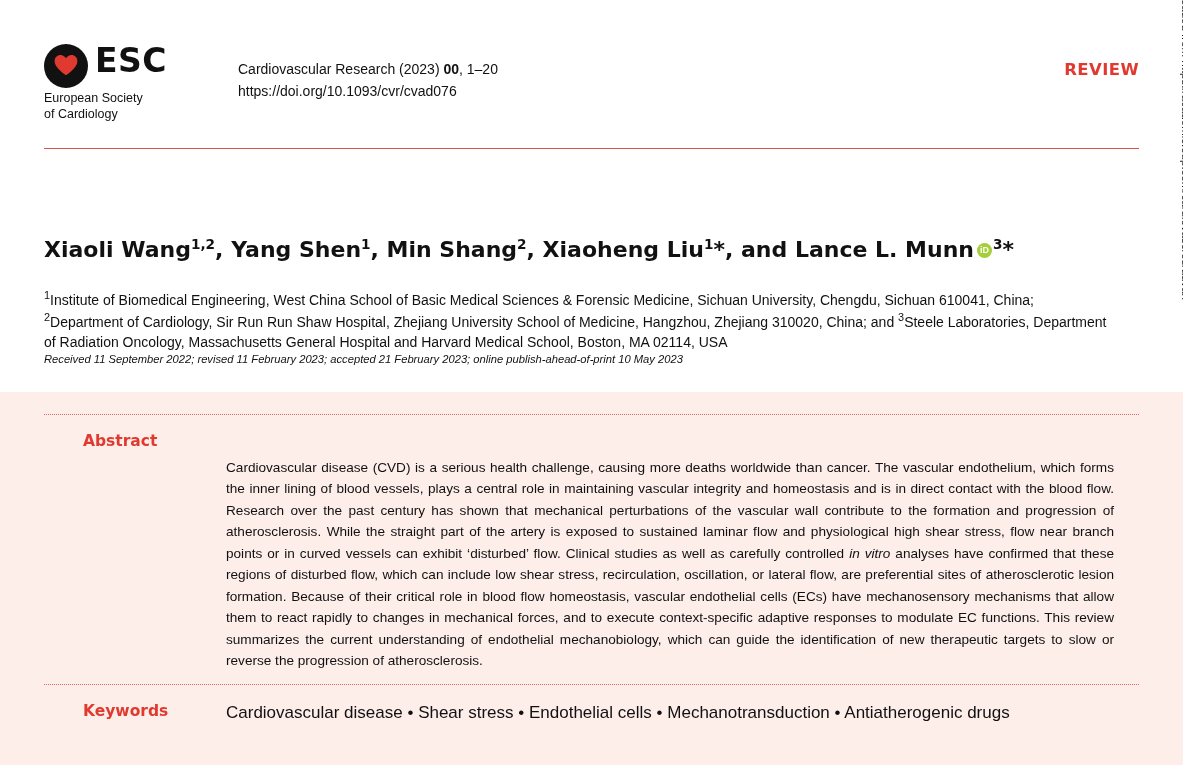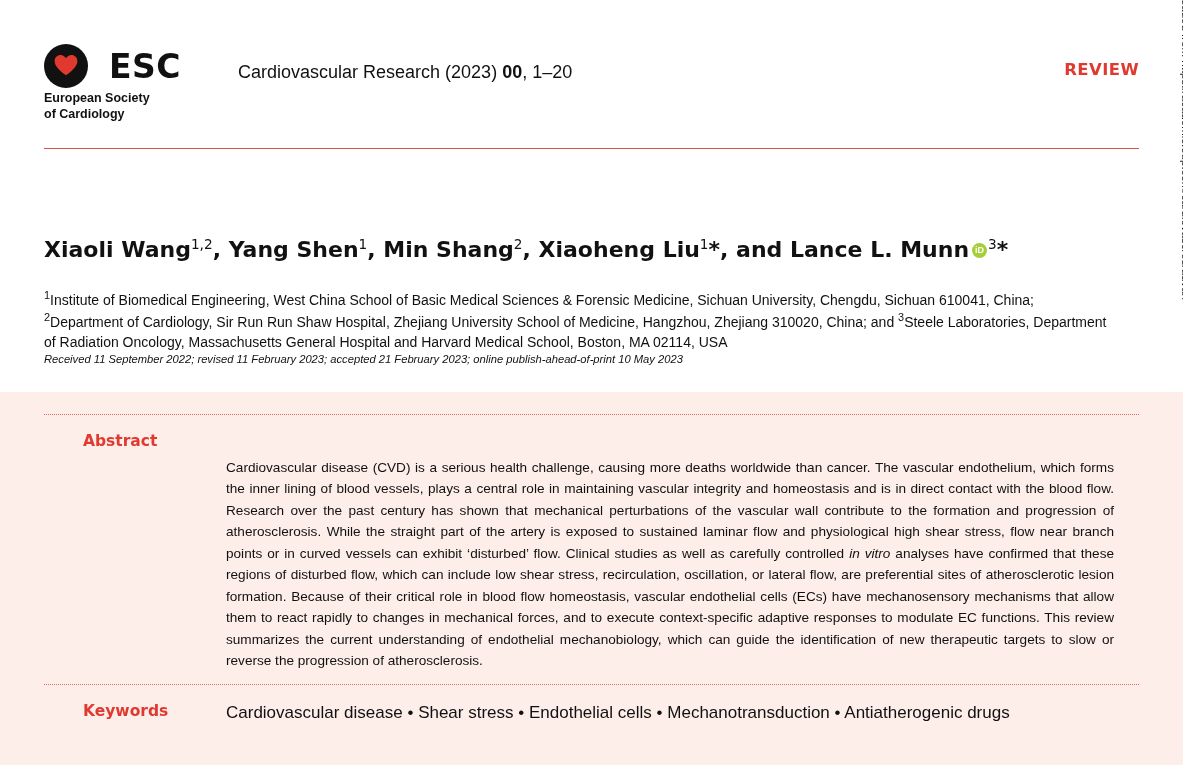--- a/index.html
+++ b/index.html
@@ -33,22 +33,21 @@
     height: 84px;
   }
   .logo-block {
     position: absolute;
     left: 0;
     top: 0;
     width: 180px;
   }
   .logo-top {
     display: flex;
-    align-items: center;
-    gap: 21px;
+    gap: 7px;
   }
   .heart-badge {
     width: 44px;
     height: 44px;
     border-radius: 50%;
     background: #111;
     position: relative;
     flex: none;
   }
   .heart-badge .heart {
@@ -66,29 +65,28 @@
     letter-spacing: 0.5px;
     line-height: 1;
     color: #111;
   }
   .esc-sub {
     margin-top: 3px;
     font-family: "Liberation Sans", sans-serif;
     font-size: 12.5px;
     line-height: 1.25;
     color: #111;
-    font-weight: bold;
   }
 
   .cite-block {
     position: absolute;
     left: 194px;
     top: 15px;
     font-family: "Liberation Sans", sans-serif;
-    font-size: 18px;
+    font-size: 14px;
     line-height: 1.55;
     color: #111;
   }
   .cite-block b { font-weight: bold; }
 
   .review-tag {
     position: absolute;
     right: 0;
     top: 16px;
     font-family: "DejaVu Sans", sans-serif;
@@ -127,21 +125,21 @@
     width: 1095px;
     font-family: "DejaVu Sans", sans-serif;
     font-weight: bold;
     font-size: 22px;
     line-height: 1.3;
     color: #111;
   }
   .authors sup {
     font-size: 0.62em;
     vertical-align: super;
-    font-weight: normal;
+    font-weight: bold;
   }
   .orcid {
     display: inline-block;
     width: 15px;
     height: 15px;
     border-radius: 50%;
     background: #a6ce39;
     position: relative;
     vertical-align: -1px;
     margin: 0 1px 0 3px;
@@ -269,20 +267,21 @@
         <span class="esc-word">ESC</span>
       </div>
       <div class="esc-sub">
         <div>European Society</div>
         <div>of Cardiology</div>
       </div>
     </div>
 
     <div class="cite-block">
       <div>Cardiovascular Research (2023) <b>00</b>, <span>1–20</span></div>
+      <div>https://doi.org/10.1093/cvr/cvad076</div>
     </div>
 
     <div class="review-tag">REVIEW</div>
   </div>
 
   <div class="rule"></div>
 
 
   <div class="authors">
     <span>Xiaoli Wang<sup>1,2</sup></span>,

